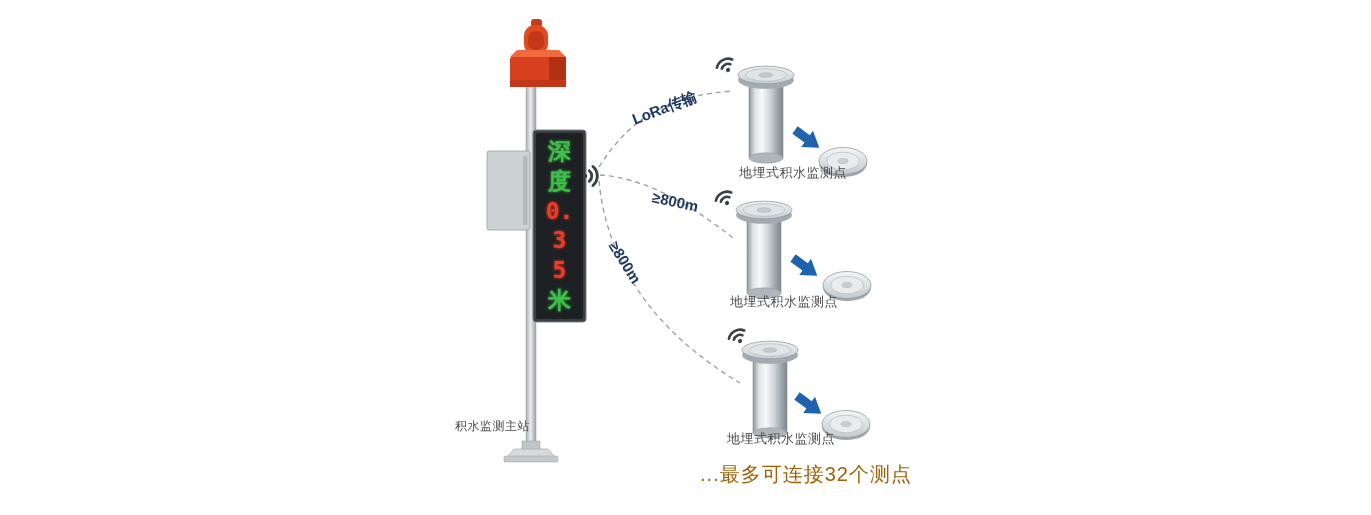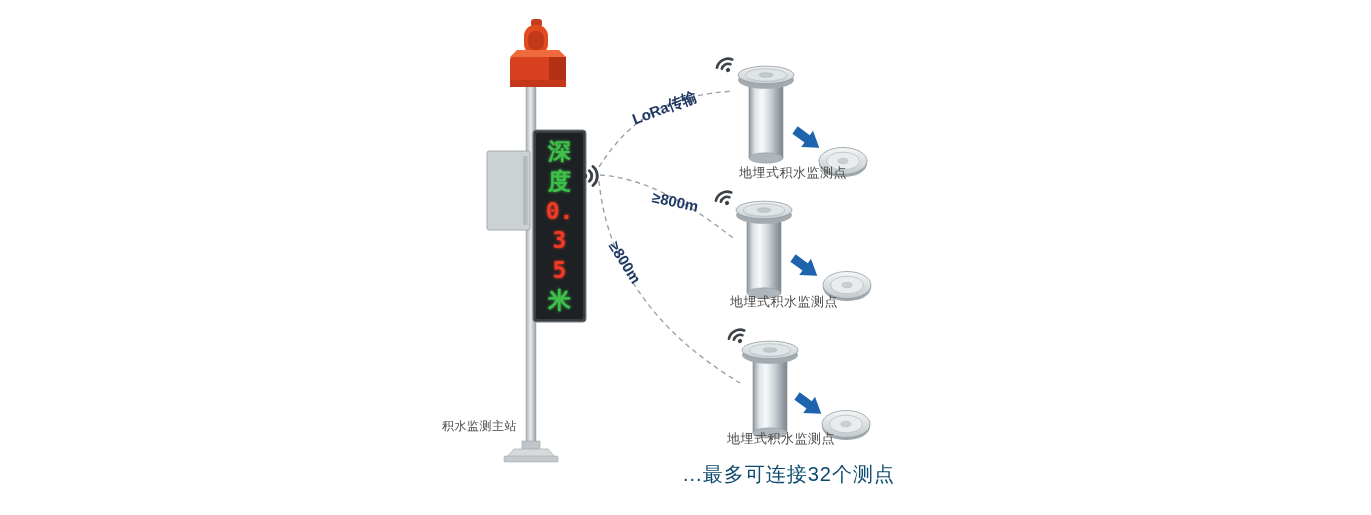--- a/index.html
+++ b/index.html
@@ -7,21 +7,21 @@
   body{font-family:"Liberation Sans","DejaVu Sans",sans-serif}
   .canvas{position:relative;width:1371px;height:515px;background:#ffffff;overflow:hidden}
   .canvas > svg{position:absolute;left:0;top:0}
   .lbl{position:absolute;white-space:nowrap;color:#4a4a4a}
   .sensor-lbl{font-size:13px;letter-spacing:0.5px}
   .station-lbl{font-size:12px;letter-spacing:0.5px}
   .link-lbl{font-size:15px;font-weight:700;color:#1f3864}
   .rot-lora{left:631px;top:99px;transform:rotate(-21deg)}
   .rot-mid{left:652px;top:193px;transform:rotate(12deg)}
   .rot-bottom{left:620px;top:238px;transform:rotate(58deg);transform-origin:0 0}
-  .footer{position:absolute;left:683px;top:461px;font-size:20px;font-weight:500;color:#0c4a6e;letter-spacing:1px;white-space:nowrap}
+  .footer{position:absolute;left:700px;top:461px;font-size:20px;font-weight:500;color:#a16207;letter-spacing:1px;white-space:nowrap}
   .led-display{position:absolute;left:537px;top:134px;width:45px;height:184px;
     display:flex;flex-direction:column;justify-content:space-between;align-items:center;padding:3px 0}
   .led-row{flex:1;display:flex;align-items:center;justify-content:center;
     font-family:"DejaVu Sans Mono","DejaVu Sans",monospace;font-size:23px;font-weight:700;line-height:1;
     text-shadow:0 0 3px currentColor}
 </style>
 </head>
 <body>
 
 <div class="canvas">
@@ -138,20 +138,20 @@
       <div class="led-row" style="color: rgb(239, 59, 37);">0.</div>
       <div class="led-row" style="color: rgb(239, 59, 37);">3</div>
       <div class="led-row" style="color: rgb(239, 59, 37);">5</div>
       <div class="led-row" style="color: rgb(62, 193, 74);">米</div>
     </div>
 
   <div class="lbl link-lbl rot-lora">LoRa传输</div>
   <div class="lbl link-lbl rot-mid">≥800m</div>
   <div class="lbl link-lbl rot-bottom">≥800m</div>
 
-  <div class="lbl station-lbl" style="left:442px;top:418px">积水监测主站</div>
+  <div class="lbl station-lbl" style="left:455px;top:418px">积水监测主站</div>
 
   <div class="lbl sensor-lbl" style="left:739px;top:164px">地埋式积水监测点</div>
   <div class="lbl sensor-lbl" style="left:730px;top:293px">地埋式积水监测点</div>
   <div class="lbl sensor-lbl" style="left:727px;top:430px">地埋式积水监测点</div>
 
   <div class="footer">...最多可连接32个测点</div>
 </div>
 
 </body></html>

